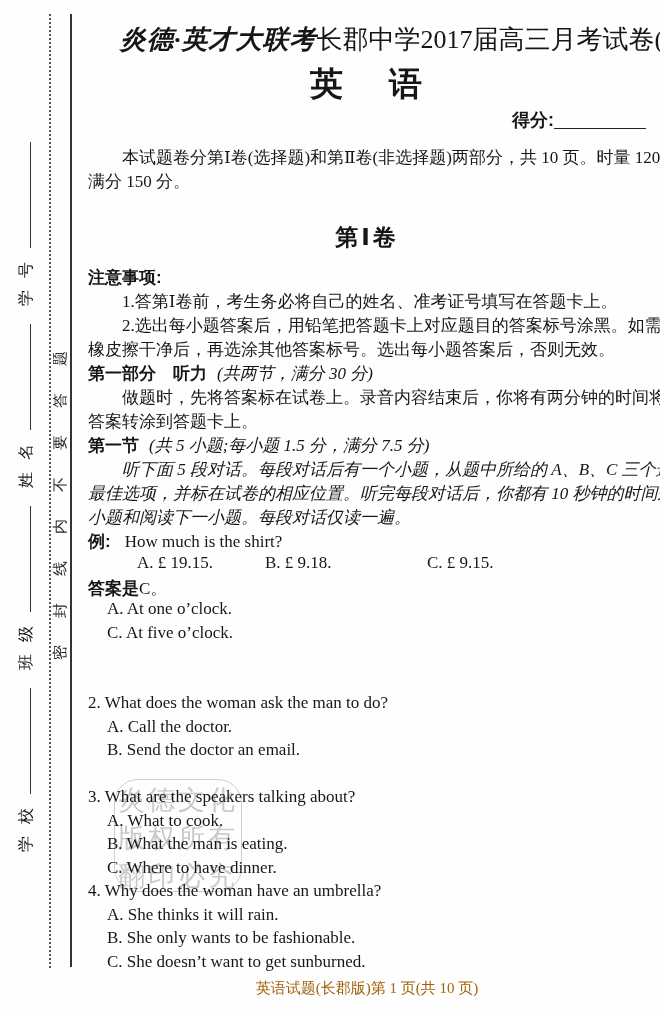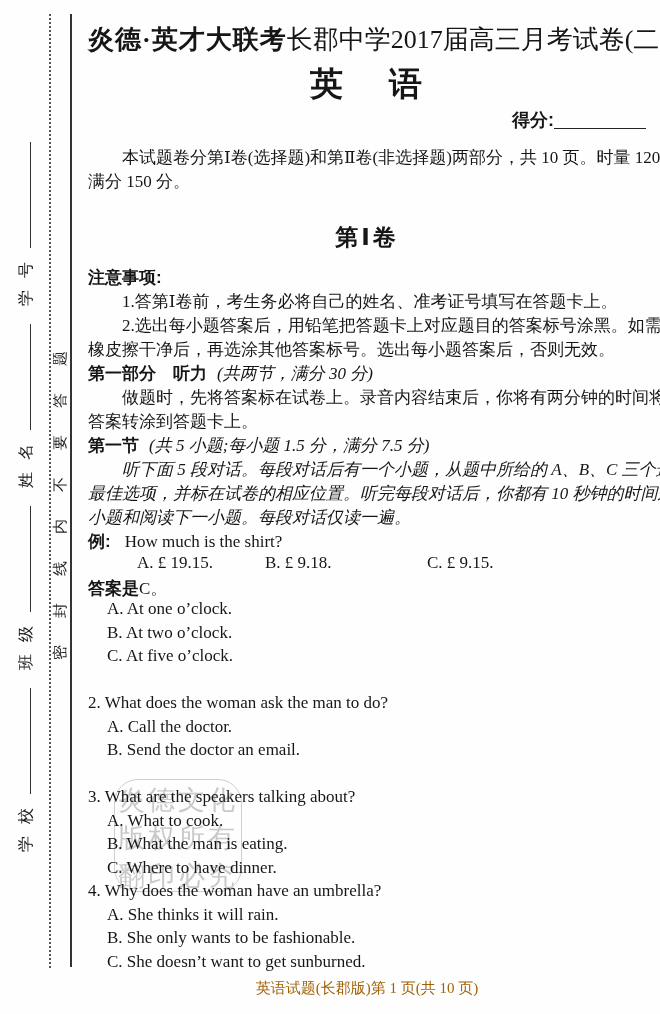--- a/index.html
+++ b/index.html
@@ -25,21 +25,21 @@
     font-family:"Liberation Serif","DejaVu Serif",serif;
   }
   
   .content{position:absolute;left:88px;top:0;width:558px;z-index:1;}
   .abs{position:absolute;left:0;width:558px;}
   .hei{font-family:"Liberation Sans","DejaVu Sans",sans-serif;font-weight:bold;}
   .kai{font-style:italic;}
   .indent{padding-left:34px;}
   .line{height:23.5px;white-space:nowrap;}
   .exam-title{top:22px;text-align:center;font-size:26px;white-space:nowrap;}
-  .exam-title .brush{font-weight:bold;letter-spacing:1px;}
+  .exam-title .brush{font-weight:bold;font-style:italic;letter-spacing:1px;margin-left:32px;}
   .subject{top:62px;text-align:center;font-size:33px;letter-spacing:2px;}
   .subject .gap{display:inline-block;width:44px;}
   .score{top:108px;text-align:right;font-size:18px;}
   .score-blank{display:inline-block;width:92px;border-bottom:1.5px solid #222;height:18px;vertical-align:-3px;}
   .intro{top:146px;line-height:24px;}
   .j1{top:222px;text-align:center;font-size:23px;letter-spacing:3px;}
   .notes-h{top:266px;font-size:17px;}
   .n1{top:290px;}
   .n2a{top:314px;}
   .n2b{top:338px;}
@@ -127,21 +127,20 @@
   </div>
   <div class="abs exo line">
     <span class="oa">A. £ 19.15.</span><span class="ob">B. £ 9.18.</span><span class="oc">C. £ 9.15.</span>
   </div>
   <div class="abs ans line">
     <span class="hei">答案是</span><span>C。</span>
   </div>
 
   <div class="abs q1">
     <div class="line opt">A. At one o’clock.</div>
-    <div class="line opt">B. At two o’clock.</div>
     <div class="line opt">C. At five o’clock.</div>
   </div>
 
   <div class="abs q2">
     <div class="line"><span>2.</span> <span>What does the woman ask the man to do?</span></div>
     <div class="line opt">A. Call the doctor.</div>
     <div class="line opt">B. Send the doctor an email.</div>
   </div>
 
   <div class="abs q3">

